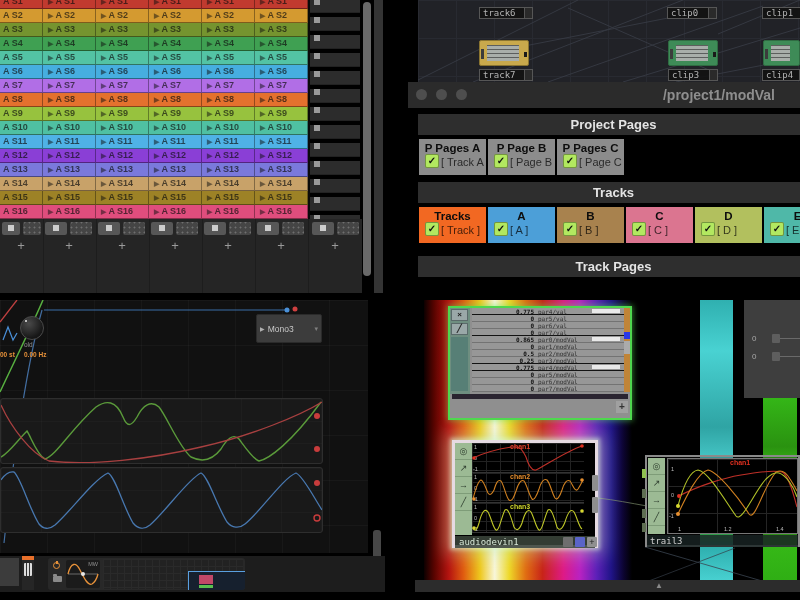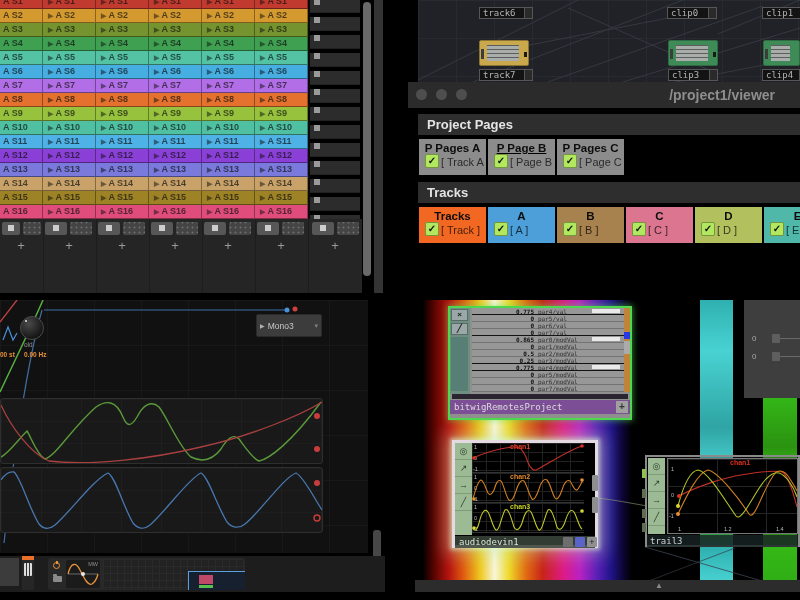--- a/index.html
+++ b/index.html
@@ -39,40 +39,40 @@
   .nlabel .mini{width:7px;height:10px;border-left:1px solid #565656;background:#2a2a2a;}
   .tdnode{box-sizing:border-box;width:50px;height:26px;border-radius:2px;}
   .tdnode .prev{position:absolute;left:7px;top:4px;right:9px;bottom:4px;background:#a9aeaa;
     background-image:linear-gradient(rgba(60,60,60,.7) 1px,transparent 1px);background-size:100% 4px;}
   .tdnode .intab{position:absolute;left:1px;top:8px;width:3px;height:10px;background:#3c3c3c;}
   .tdnode .outnub{position:absolute;right:1px;top:11px;width:3px;height:5px;background:#1a1a1a;}
   #viewerbar{left:0;top:82px;width:392px;height:26px;background:#2b2b2b;}
   .vdot{top:7px;width:11px;height:11px;border-radius:50%;background:#4e4e4e;}
   #viewerpath{right:25px;top:0;line-height:26px;font-size:14px;font-weight:bold;color:#8e8e8e;}
   .sechdr{left:10px;width:382px;height:21px;background:#2e2e2e;color:#e4e4e4;
-          font-size:13px;font-weight:bold;line-height:21px;padding-left:9px;box-sizing:border-box;}
+          font-size:13px;font-weight:bold;line-height:21px;padding-left:9px;box-sizing:border-box;text-align:center;}
   .btnrow{left:11px;width:381px;height:36px;display:flex;gap:2px;overflow:hidden;}
   .pbtn{position:relative;flex:0 0 67px;height:36px;}
   .pbtn .tl{text-align:center;font-size:11.5px;font-weight:bold;color:#0d0d0d;padding-top:3px;}
   .pbtn .cb{position:absolute;left:6px;top:15px;width:12px;height:12px;border-radius:2px;
             border:1px solid rgba(0,0,0,.35);font-size:10px;font-weight:bold;line-height:12px;
             text-align:center;color:#101010;}
   .pbtn .sub{position:absolute;left:22px;top:17px;font-size:11px;color:rgba(0,0,0,.72);white-space:nowrap;}
   
   #q3{left:0;top:300px;width:385px;height:292px;background:#000;}
   #q3-area{left:0;top:0;width:368px;height:253px;background:#111;
     background-image:linear-gradient(rgba(255,255,255,.03) 1px,transparent 1px),
                      linear-gradient(90deg,rgba(255,255,255,.03) 1px,transparent 1px);
     background-size:47px 45px;}
   #knob{left:20px;top:16px;width:22px;height:22px;border-radius:50%;border:1px solid #4a4a4a;
         background:radial-gradient(circle at 35% 30%,#4a4a4a,#161616 70%);}
   #knob .ind{position:absolute;left:4px;top:3px;width:2px;height:2px;border-radius:50%;background:#e8e8e8;}
   .olbl{font-size:6.5px;color:#8f8f8f;}
   .orange-t{font-size:6.5px;color:#e8923a;font-weight:bold;white-space:nowrap;}
-  #mono3{left:256px;top:14px;width:66px;height:23px;background:#3c3c3c;border:1px solid #2a2a2a;
+  #mono3{left:256px;top:14px;width:66px;height:29px;background:#3c3c3c;border:1px solid #2a2a2a;
          border-radius:2px;box-sizing:border-box;display:flex;align-items:center;gap:3px;
          padding:0 3px;color:#c8c8c8;font-size:8.5px;}
   #mono3 .pt{font-size:6px;color:#b0b0b0;}
   #mono3 .ch{margin-left:auto;color:#808080;font-size:7px;}
   .cpanel{left:0;width:323px;height:66px;background:#191919;border:1px solid #2e2e2e;
           border-radius:3px;box-sizing:border-box;
           background-image:linear-gradient(rgba(255,255,255,.025) 1px,transparent 1px),
                            linear-gradient(90deg,rgba(255,255,255,.025) 1px,transparent 1px);
           background-size:40px 22px;}
   #q3-scroll{left:373px;top:230px;width:8px;height:53px;background:#474747;border-radius:3px;}
@@ -431,30 +431,30 @@
           <span class="prev"></span>
         </div>
       <div class="nlabel abs" style="left:344px;top:69px;width:38px">
           <span>clip4</span>
         </div>
     </div>
     <div id="viewerbar" class="abs">
       <div class="vdot abs" style="left:8px"></div>
       <div class="vdot abs" style="left:28px"></div>
       <div class="vdot abs" style="left:48px"></div>
-      <div id="viewerpath" class="abs">/project1/viewer</div>
+      <div id="viewerpath" class="abs">/project1/modVal</div>
     </div>
     <div class="sechdr abs" style="top:114px">Project Pages</div>
     <div class="btnrow abs" style="top:139px" id="row-sec0">
         <div class="pbtn" style="background: rgb(140, 140, 140);">
           <div class="tl">P Pages A</div>
           <div class="cb" style="background: rgb(178, 232, 96);">✓</div>
           <div class="sub">[ Track A ]</div>
         </div>
-        <div class="pbtn" style="background: rgb(140, 140, 140); text-decoration: underline;">
+        <div class="pbtn" style="background: rgb(140, 140, 140);">
           <div class="tl">P Page B</div>
           <div class="cb" style="background: rgb(178, 232, 96);">✓</div>
           <div class="sub">[ Page B ]</div>
         </div>
         <div class="pbtn" style="background: rgb(140, 140, 140);">
           <div class="tl">P Pages C</div>
           <div class="cb" style="background: rgb(178, 232, 96);">✓</div>
           <div class="sub">[ Page C ]</div>
         </div>
       </div>
@@ -484,20 +484,21 @@
           <div class="tl">D</div>
           <div class="cb" style="background: rgb(178, 232, 96);">✓</div>
           <div class="sub">[ D ]</div>
         </div>
         <div class="pbtn" style="background: rgb(79, 184, 168);">
           <div class="tl">E</div>
           <div class="cb" style="background: rgb(178, 232, 96);">✓</div>
           <div class="sub">[ E</div>
         </div>
       </div>
+    <div class="sechdr abs" style="top:256px">Track Pages</div>
   </div>
 
   <div id="q3" class="abs">
     <div id="q3-area" class="abs">
       <svg class="abs" style="left:0;top:0" width="368" height="253">
         <path d="M17,0 L0,22" stroke="#c04040" stroke-width="1.3" fill="none"></path>
         <path d="M0,92 C15,60 30,30 43,0" stroke="#58b040" stroke-width="1.5" fill="none"></path>
         <path d="M42,10 C28,60 14,150 4,243" stroke="#4878b0" stroke-width="1.2" fill="none" opacity="0.9"></path>
         <polyline points="3,40 8,27 13,40 17,33" stroke="#4a90d8" stroke-width="1.2" fill="none"></polyline>
         <line x1="44" y1="10" x2="287" y2="10" stroke="#3a6ea8" stroke-width="1"></line>
@@ -641,21 +642,20 @@
           <div class="trow">
             <span class="v">0</span>
             <span class="n">par7/modVal</span>
           </div>
         </div>
       <div id="remscroll" class="abs">
         <div class="abs" style="left:0;top:24px;width:6px;height:7px;background:#2838e8"></div>
         <div class="abs" style="left:0;top:33px;width:6px;height:13px;background:#ababab"></div>
       </div>
       <div class="abs" style="left:2px;top:86px;width:176px;height:5px;background:#2a2430"></div>
-      <div id="remtitle" class="abs">bitwigRemotesProject</div>
       <div id="remplus" class="abs">+</div>
     </div>
 
     <div id="audionode" class="abs">
       <div class="flagcol abs" style="left:0;top:0;width:17px;height:92px">
         <div class="flagbtn">◎</div>
         <div class="flagbtn">↗</div>
         <div class="flagbtn">→</div>
         <div class="flagbtn">╱</div>
       </div>

